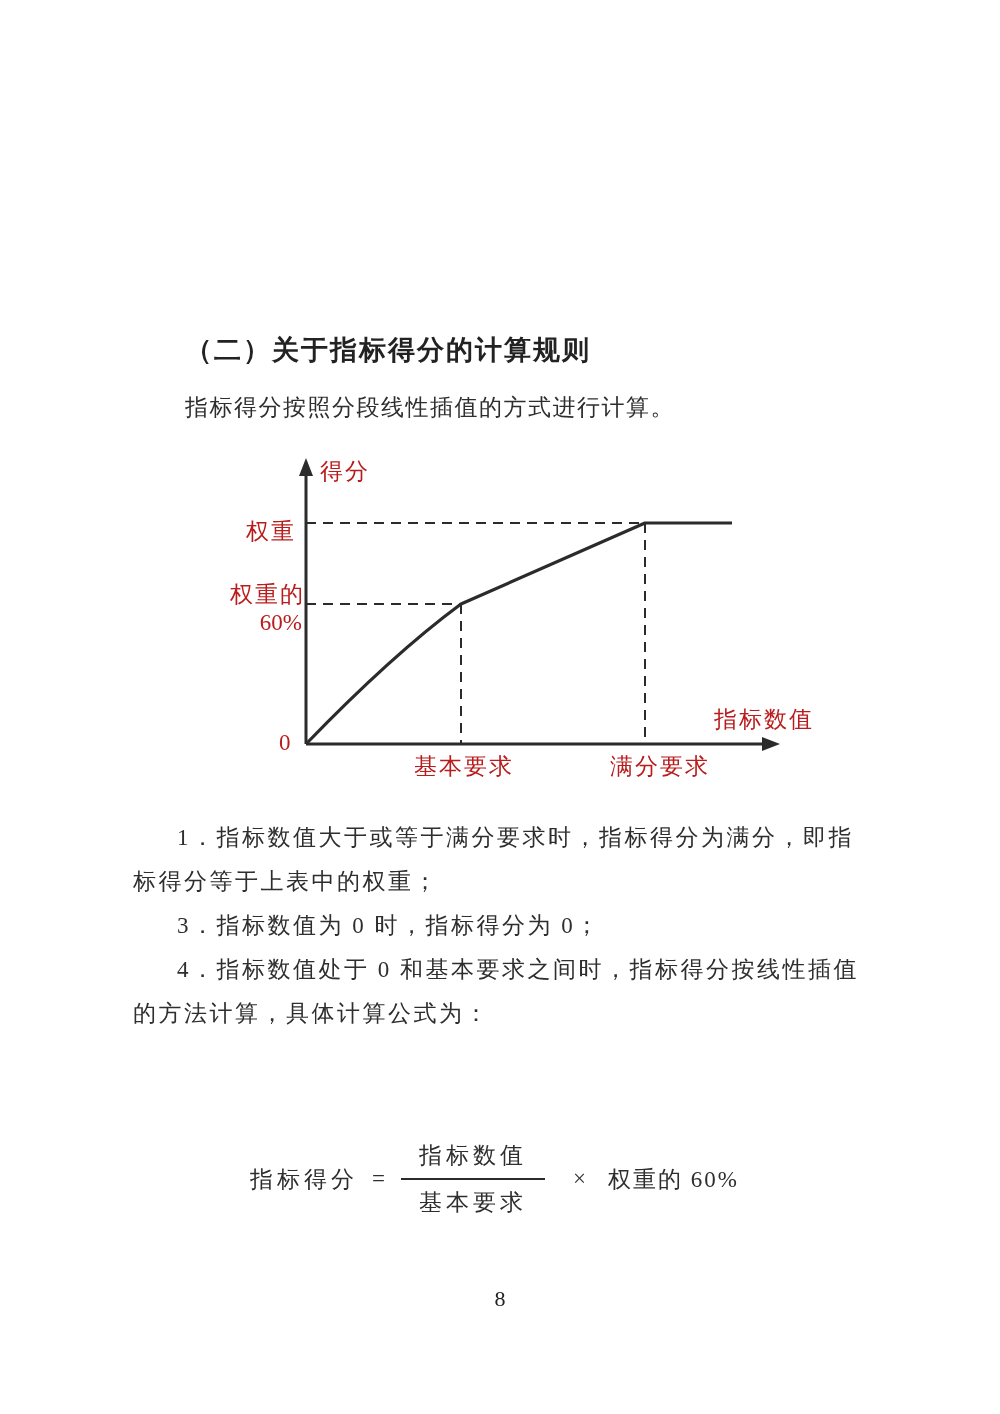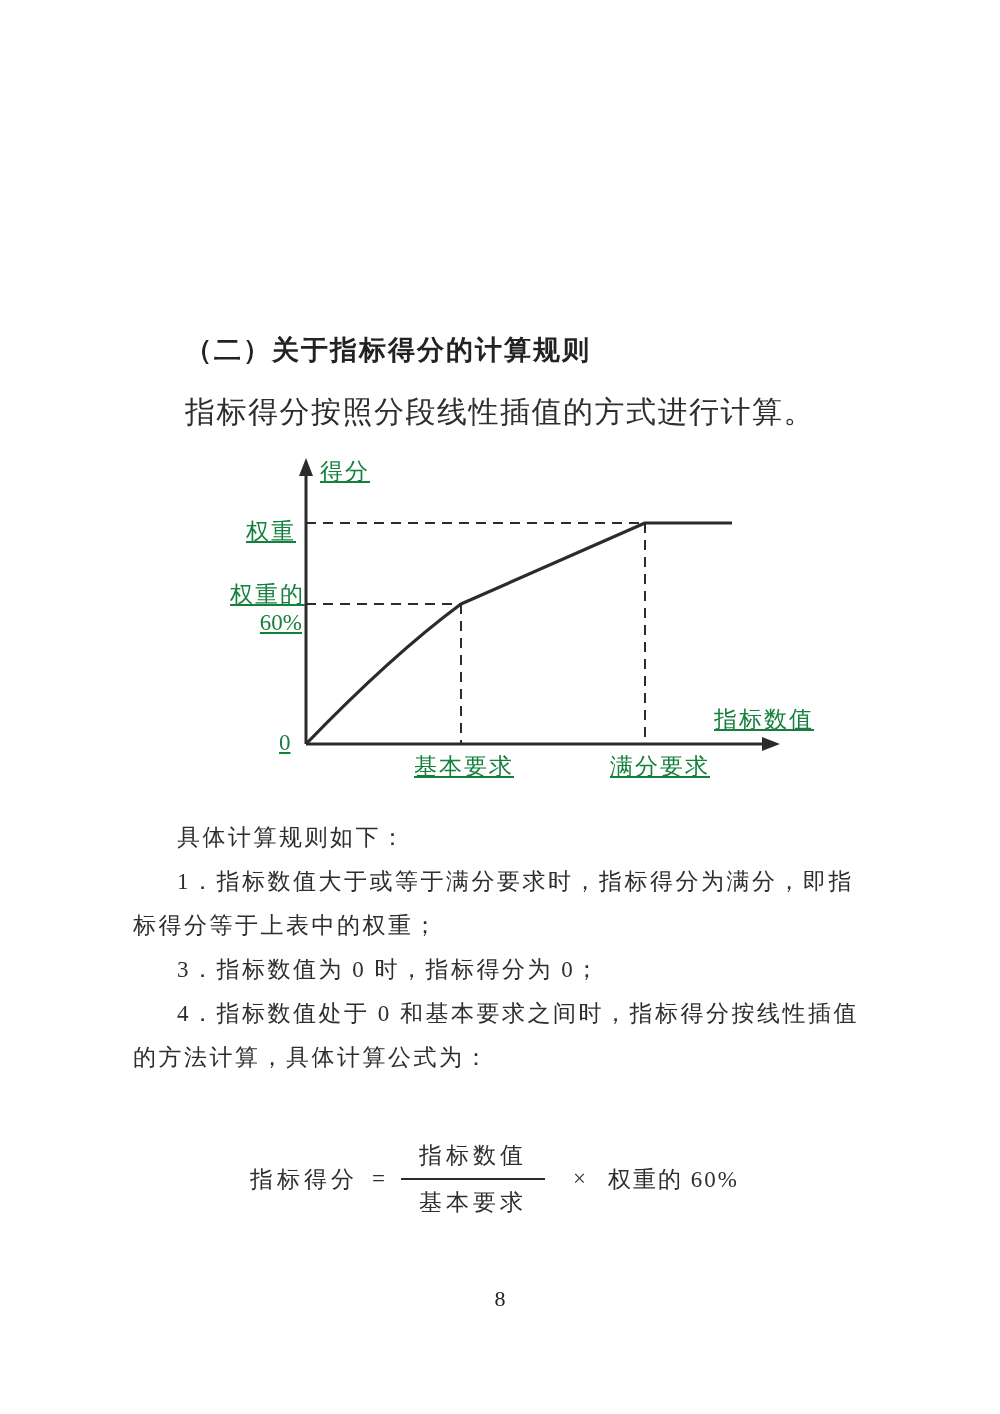--- a/index.html
+++ b/index.html
@@ -32,38 +32,37 @@
     font-size: 27px;
     font-weight: bold;
     letter-spacing: 2px;
     color: #222;
     white-space: nowrap;
   }
   .section-lead {
     position: absolute;
     left: 133px; top: 392px; width: 740px;
     text-indent: 52px;
-    font-size: 30px;
+    font-size: 23px;
     letter-spacing: 1.5px;
     white-space: nowrap;
   }
   
   .figure {
     position: absolute;
     left: 230px; top: 455px;
     width: 600px; height: 350px;
   }
   .figure svg { position: absolute; left: 0; top: 0; }
   .fig-label {
     position: absolute;
     font-size: 23px;
     letter-spacing: 2px;
-    color: #15803d;
+    color: #b91c1c;
     white-space: nowrap;
-    text-decoration: underline;
   }
   .lab-score      { left: 90px;  top: 1px; }
   .lab-weight     { left: 4px;   top: 61px;  width: 62px; text-align: right; }
   .lab-weight60a  { left: 0px;   top: 124px; width: 72px; text-align: center; }
   .lab-weight60b  { left: 0px;   top: 155px; width: 72px; text-align: right; letter-spacing: 0; }
   .lab-origin     { left: 49px;  top: 275px; letter-spacing: 0; }
   .lab-basic      { left: 184px; top: 296px; width: 100px; text-align: center; }
   .lab-full       { left: 380px; top: 296px; width: 100px; text-align: center; }
   .lab-xaxis      { left: 484px; top: 249px; }
   
@@ -132,21 +131,20 @@
     <div class="fig-label lab-weight">权重</div>
     <div class="fig-label lab-weight60a">权重的</div>
     <div class="fig-label lab-weight60b">60%</div>
     <div class="fig-label lab-origin">0</div>
     <div class="fig-label lab-basic">基本要求</div>
     <div class="fig-label lab-full">满分要求</div>
     <div class="fig-label lab-xaxis">指标数值</div>
   </div>
 
   <div class="rules">
-    <div class="line indent">具体计算规则如下：</div>
     <div class="line indent">1．指标数值大于或等于满分要求时，指标得分为满分，即指</div>
     <div class="line">标得分等于上表中的权重；</div>
     <div class="line indent">3．指标数值为 0 时，指标得分为 0；</div>
     <div class="line indent">4．指标数值处于 0 和基本要求之间时，指标得分按线性插值</div>
     <div class="line">的方法计算，具体计算公式为：</div>
   </div>
 
   <div class="formula">
     <span class="lhs">指标得分</span>
     <span class="eq">=</span>

